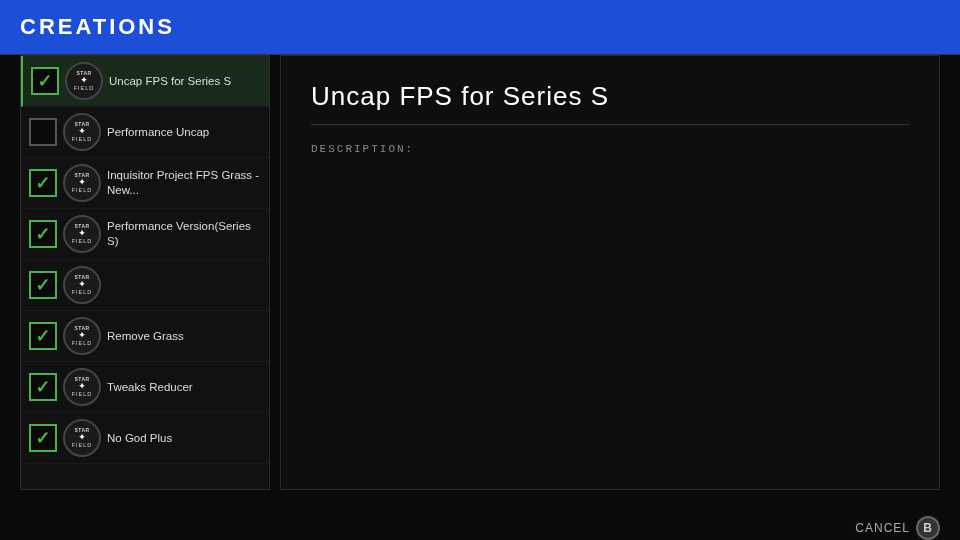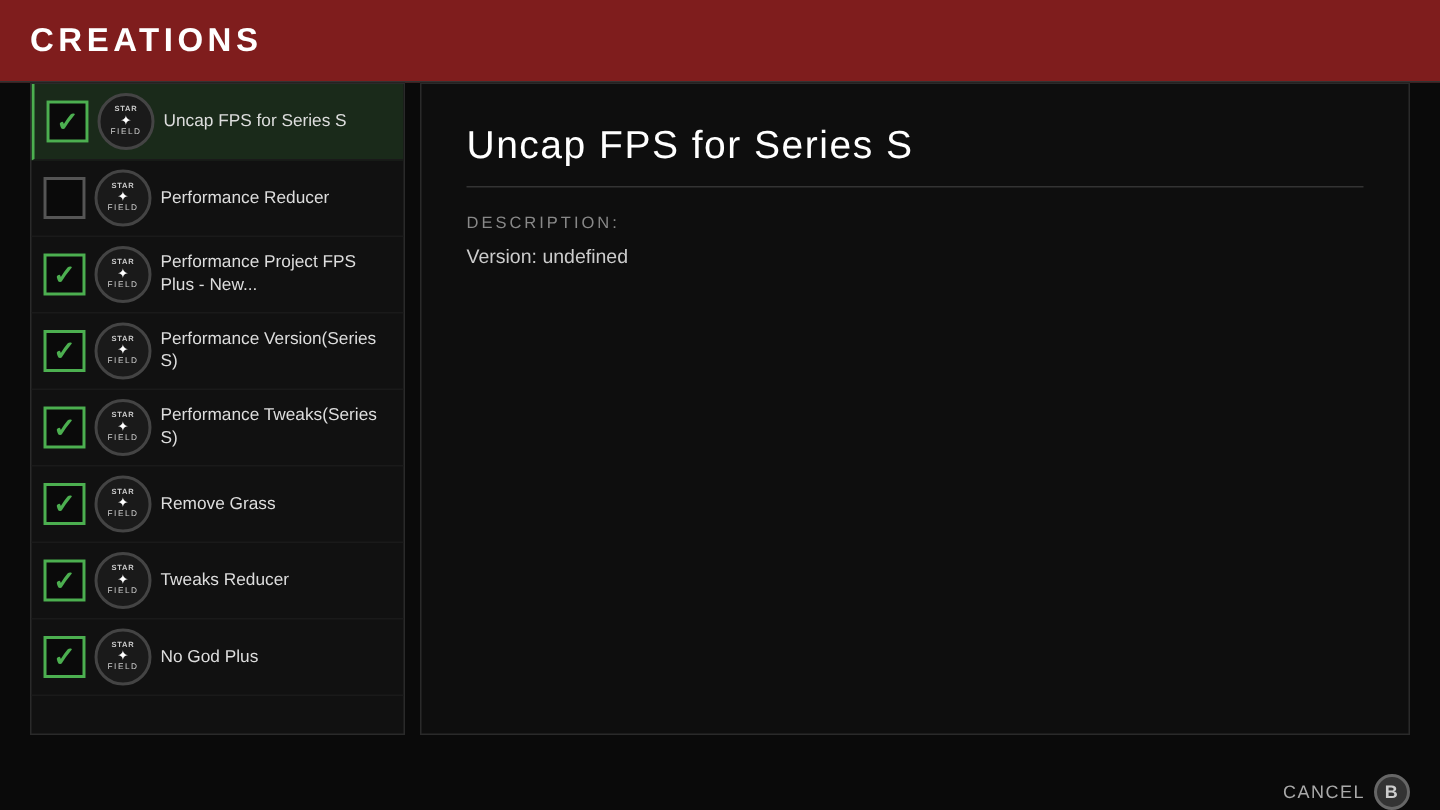--- a/index.html
+++ b/index.html
@@ -18,21 +18,21 @@
     .header {
       position: absolute;
       top: 0;
       left: 0;
       right: 0;
       height: 55px;
       display: flex;
       align-items: center;
       padding: 0 20px;
       border-bottom: 1px solid #333;
-      background: #7f1d1d;
+      background: #1d4ed8;
     }
 
     .header-title {
       font-size: 22px;
       font-weight: 700;
       letter-spacing: 3px;
       color: #ffffff;
       text-transform: uppercase;
     }
 
@@ -157,20 +157,21 @@
       margin-bottom: 18px;
       letter-spacing: 1px;
     }
 
     .detail-description-label {
       font-size: 11px;
       color: #888;
       letter-spacing: 2px;
       text-transform: uppercase;
       margin-bottom: 8px;
+      font-family: Liberation Mono, monospace;
     }
 
     .detail-description-value {
       font-size: 13px;
       color: #ccc;
     }
 
     
     .footer {
       position: absolute;
@@ -228,48 +229,47 @@
     </div>
         <span class="mod-name">Uncap FPS for Series S</span>
       </div>
       <div class="list-item">
         <div class="checkbox"></div>
         <div class="mod-badge">
       <span class="mod-badge-text">STAR</span>
       <span class="mod-badge-star">✦</span>
       <span class="mod-badge-field">FIELD</span>
     </div>
-        <span class="mod-name">Performance Reducer</span>
-      </div>
-      <div class="list-item">
-        <div class="checkbox checked"></div>
-        <div class="mod-badge">
-      <span class="mod-badge-text">STAR</span>
-      <span class="mod-badge-star">✦</span>
-      <span class="mod-badge-field">FIELD</span>
-    </div>
-        <span class="mod-name">Performance Project FPS Plus - New...</span>
+        <span class="mod-name">Performance Uncap</span>
+      </div>
+      <div class="list-item">
+        <div class="checkbox checked"></div>
+        <div class="mod-badge">
+      <span class="mod-badge-text">STAR</span>
+      <span class="mod-badge-star">✦</span>
+      <span class="mod-badge-field">FIELD</span>
+    </div>
+        <span class="mod-name">Inquisitor Project FPS Grass - New...</span>
       </div>
       <div class="list-item">
         <div class="checkbox checked"></div>
         <div class="mod-badge">
       <span class="mod-badge-text">STAR</span>
       <span class="mod-badge-star">✦</span>
       <span class="mod-badge-field">FIELD</span>
     </div>
         <span class="mod-name">Performance Version(Series S)</span>
       </div>
       <div class="list-item">
         <div class="checkbox checked"></div>
         <div class="mod-badge">
       <span class="mod-badge-text">STAR</span>
       <span class="mod-badge-star">✦</span>
       <span class="mod-badge-field">FIELD</span>
     </div>
-        <span class="mod-name">Performance Tweaks(Series S)</span>
       </div>
       <div class="list-item">
         <div class="checkbox checked"></div>
         <div class="mod-badge">
       <span class="mod-badge-text">STAR</span>
       <span class="mod-badge-star">✦</span>
       <span class="mod-badge-field">FIELD</span>
     </div>
         <span class="mod-name">Remove Grass</span>
       </div>
@@ -289,21 +289,20 @@
       <span class="mod-badge-star">✦</span>
       <span class="mod-badge-field">FIELD</span>
     </div>
         <span class="mod-name">No God Plus</span>
       </div>
     </div>
 
   <div class="detail-panel">
     <div class="detail-title">Uncap FPS for Series S</div>
     <div class="detail-description-label">DESCRIPTION:</div>
-    <div class="detail-description-value">Version: undefined</div>
   </div>
 
 </div>
 
 <div class="footer">
   <span class="footer-btn">
     <span>CANCEL</span>
     <span class="btn-circle">B</span>
   </span>
 </div>

